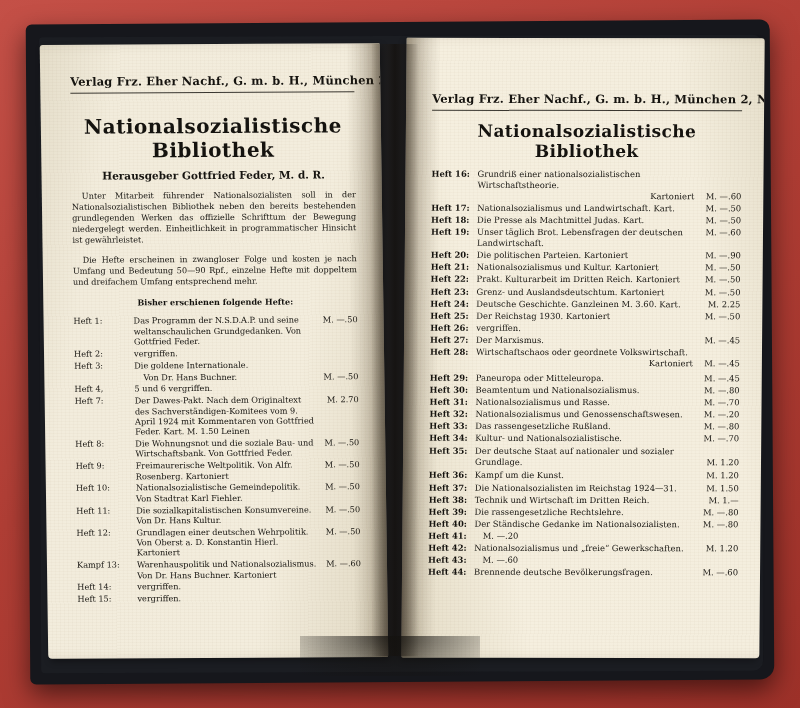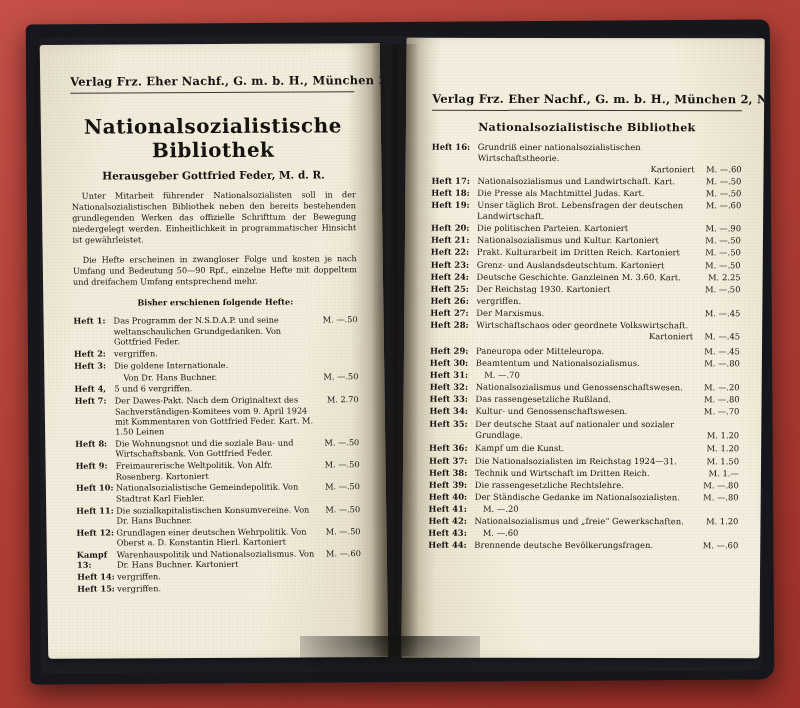--- a/index.html
+++ b/index.html
@@ -159,22 +159,22 @@
     font-size: 8.2px;
     line-height: 1.26;
   }
   .entry {
     display: flex;
     align-items: flex-start;
     margin-bottom: 1.5px;
   }
   .entry .heft {
     flex: 0 0 auto;
-    width: 40px;
-    font-weight: bold;
+    width: 60px;
+    font-weight: normal;
   }
   .entry .body {
     flex: 1 1 auto;
     padding-right: 2px;
   }
   .entry .price {
     flex: 0 0 auto;
     width: 40px;
     text-align: right;
     white-space: nowrap;
@@ -211,21 +211,21 @@
   .rentry .price {
     flex: 0 0 auto;
     width: 44px;
     text-align: right;
     white-space: nowrap;
   }
   .title2 {
     font-family: "DejaVu Serif", serif;
     font-weight: bold;
     text-align: center;
-    font-size: 11px;
+    font-size: 17px;
     letter-spacing: 0.4px;
   }
   .spine-shadow-l {
     position: absolute;
     right: 0; top: 0; bottom: 0;
     width: 34px;
     background: linear-gradient(90deg, rgba(60,45,25,0) 0%, rgba(60,45,25,0.30) 100%);
     pointer-events: none;
   }
   .spine-shadow-r {
@@ -322,21 +322,21 @@
         </div>
 
         <div class="entry">
           <div class="heft">Heft 10:</div>
           <div class="body">Nationalsozialistische Gemeindepolitik. Von Stadtrat Karl Fiehler.</div>
           <div class="price">M. —.50</div>
         </div>
 
         <div class="entry">
           <div class="heft">Heft 11:</div>
-          <div class="body">Die sozialkapitalistischen Konsumvereine. Von Dr. Hans Buchner.</div>
+          <div class="body">Die sozialkapitalistischen Konsumvereine. Von Dr. Hans Kultur.</div>
           <div class="price">M. —.50</div>
         </div>
 
         <div class="entry">
           <div class="heft">Heft 12:</div>
           <div class="body">Grundlagen einer deutschen Wehrpolitik. Von Oberst a. D. Konstantin Hierl. Kartoniert</div>
           <div class="price">M. —.50</div>
         </div>
 
         <div class="entry">
@@ -490,38 +490,39 @@
         </div>
 
         <div class="rentry">
           <div class="heft">Heft 30:</div>
           <div class="body">Beamtentum und Nationalsozialismus.</div>
           <div class="price">M. —.80</div>
         </div>
 
         <div class="rentry">
           <div class="heft">Heft 31:</div>
+          <div class="body">Nationalsozialismus und Rasse.</div>
           <div class="price">M. —.70</div>
         </div>
 
         <div class="rentry">
           <div class="heft">Heft 32:</div>
           <div class="body">Nationalsozialismus und Genossenschaftswesen.</div>
           <div class="price">M. —.20</div>
         </div>
 
         <div class="rentry">
           <div class="heft">Heft 33:</div>
           <div class="body">Das rassengesetzliche Rußland.</div>
           <div class="price">M. —.80</div>
         </div>
 
         <div class="rentry">
           <div class="heft">Heft 34:</div>
-          <div class="body">Kultur- und Genossenschaftswesen.</div>
+          <div class="body">Kultur- und Nationalsozialistische.</div>
           <div class="price">M. —.70</div>
         </div>
 
         <div class="rentry">
           <div class="heft">Heft 35:</div>
           <div class="body">Der deutsche Staat auf nationaler und sozialer Grundlage.</div>
           <div class="price" style="align-self:flex-end;">M. 1.20</div>
         </div>
 
         <div class="rentry" style="margin-top:3px;">

